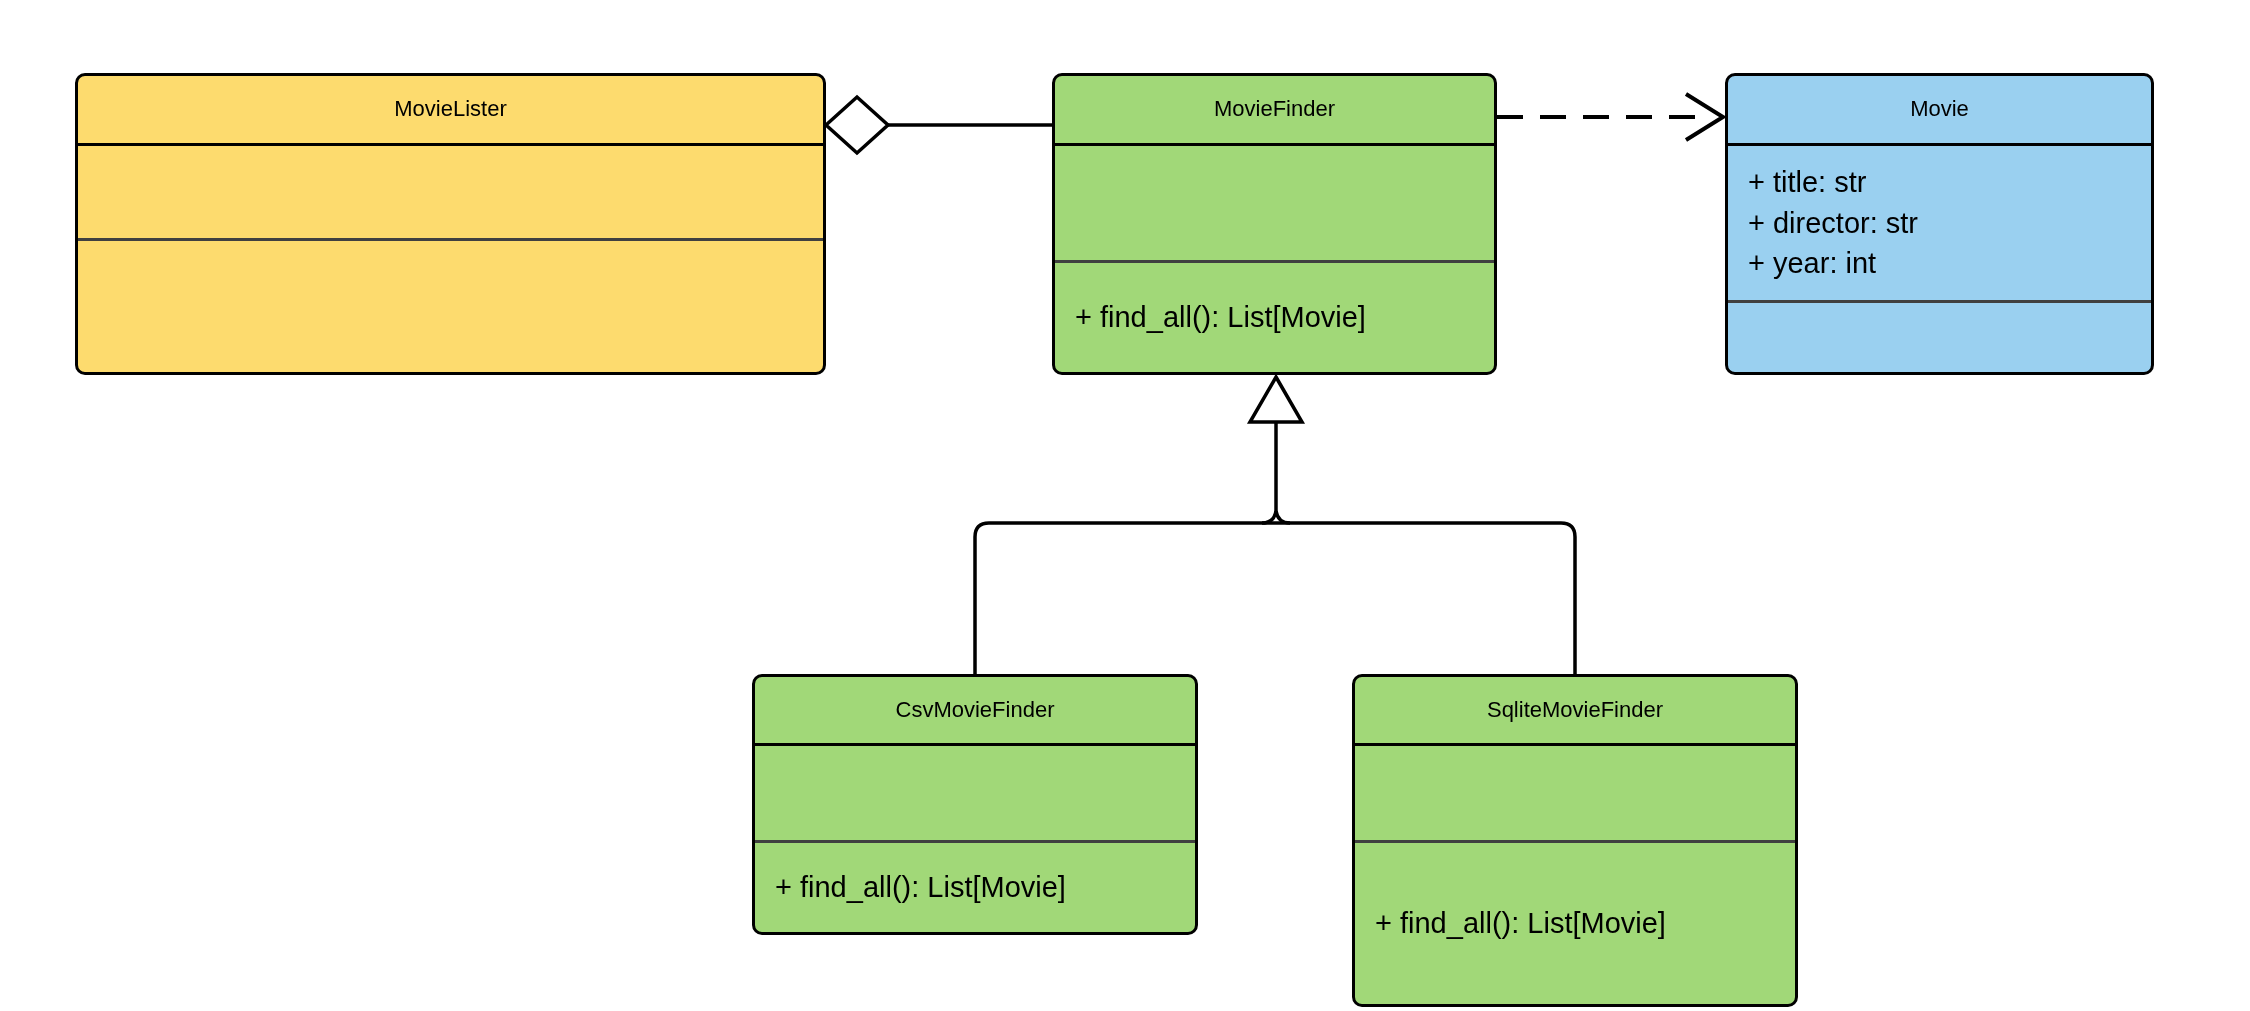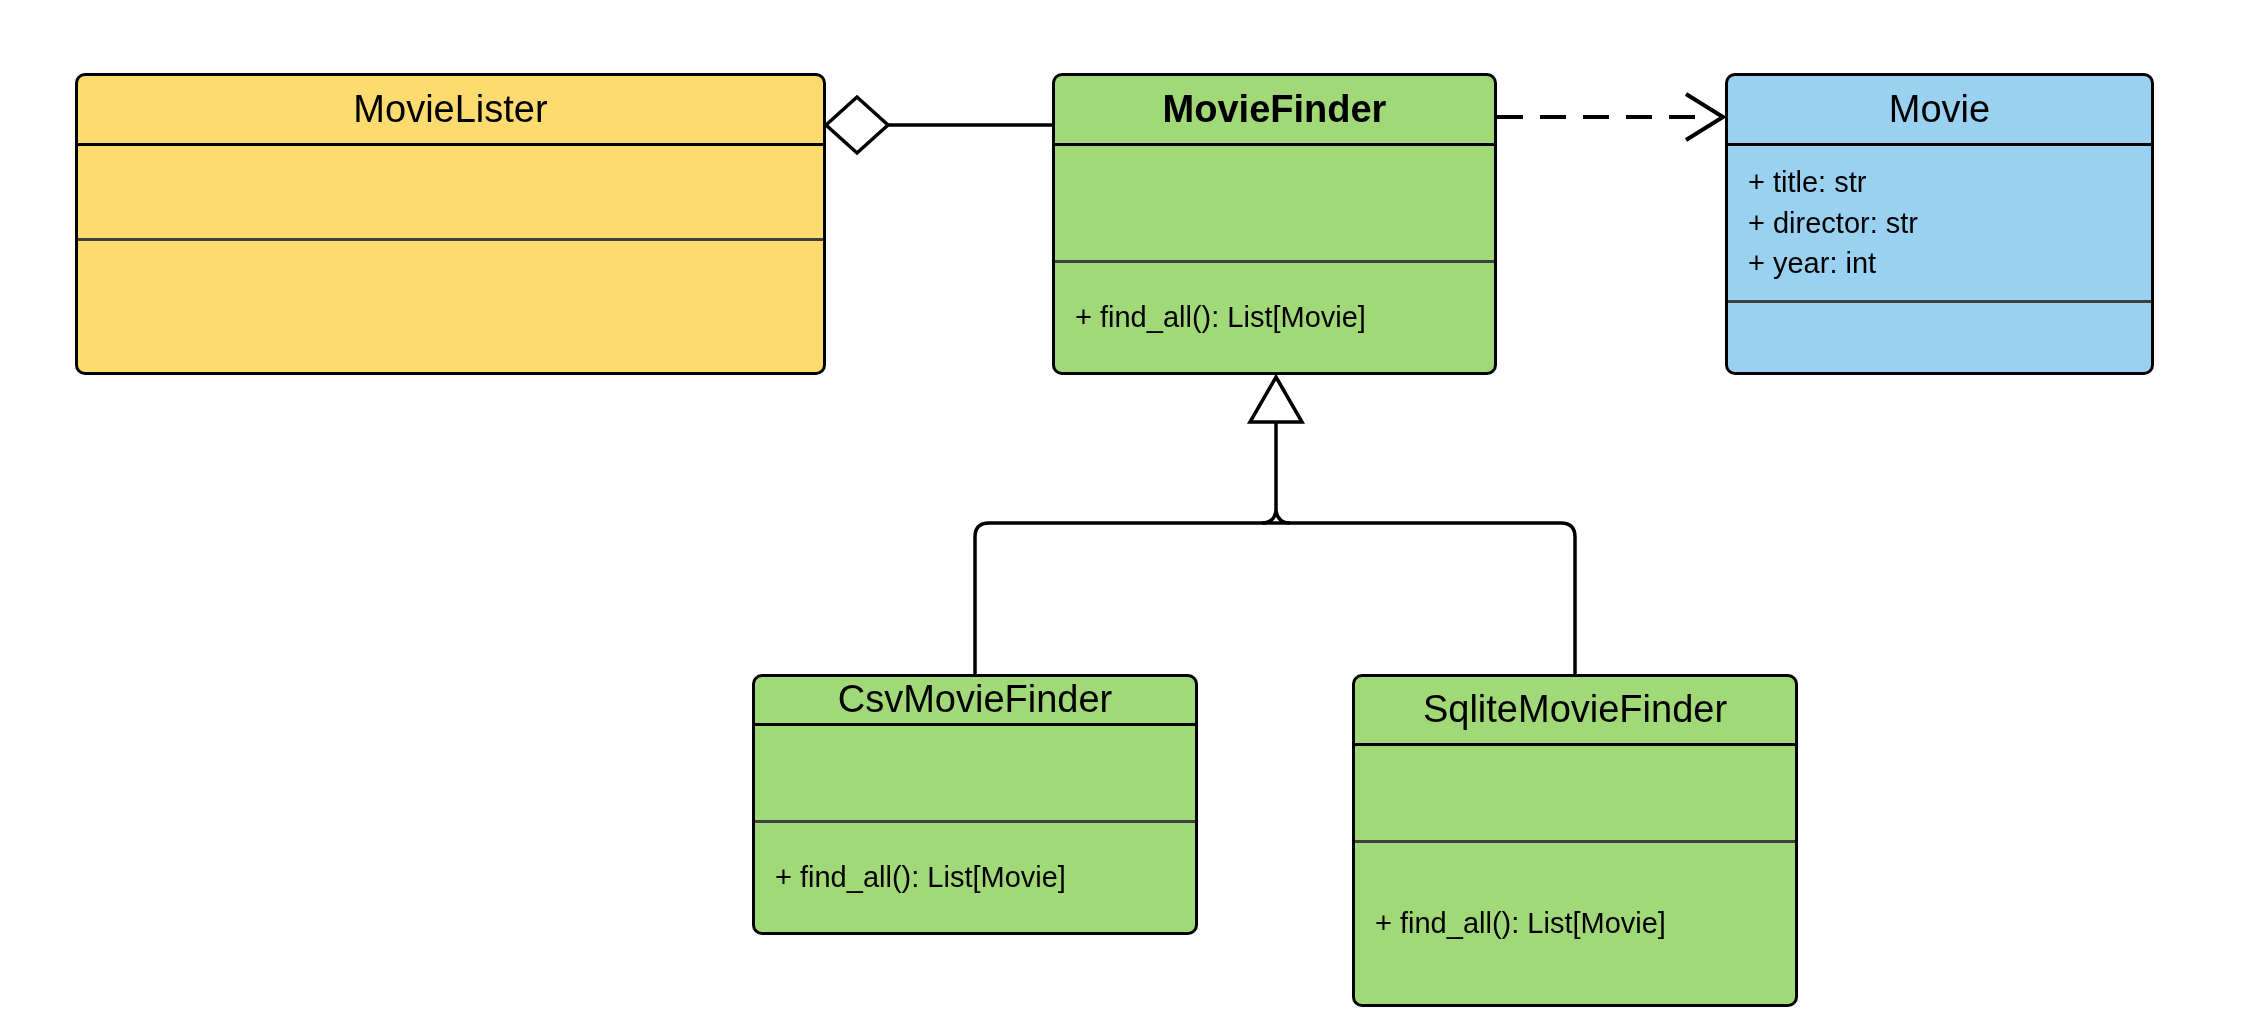--- a/index.html
+++ b/index.html
@@ -39,21 +39,21 @@
   .c-yellow { background: #FDDB6E; }
   .c-green  { background: #A1D878; }
   .c-blue   { background: #9AD0F0; }
 
   .uml-header {
     flex: 0 0 auto;
     display: flex;
     align-items: center;
     justify-content: center;
     border-bottom: 3px solid #000000;
-    font-size: 38px;
+    font-size: 22px;
     line-height: 1.2;
   }
   .uml-attrs {
     flex: 0 0 auto;
     border-bottom: 3px solid #404040;
     display: flex;
     flex-direction: column;
     justify-content: center;
     padding: 0 20px;
   }
@@ -69,29 +69,29 @@
     line-height: 1.4;
     white-space: nowrap;
   }
 
   
   #movie-lister   { left:  75px; top:  73px; width: 751px; height: 302px; }
   #movie-lister   .uml-header { height: 70px; }
   #movie-lister   .uml-attrs  { height: 95px; }
 
   #movie-finder   { left: 1052px; top:  73px; width: 445px; height: 302px; }
-  #movie-finder   .uml-header { height: 70px; font-weight: bold; }
+  #movie-finder   .uml-header { height: 70px; }
   #movie-finder   .uml-attrs  { height: 117px; }
 
   #movie          { left: 1725px; top:  73px; width: 429px; height: 302px; }
   #movie          .uml-header { height: 70px; }
   #movie          .uml-attrs  { height: 157px; }
 
   #csv-movie-finder    { left:  752px; top: 674px; width: 446px; height: 261px; }
-  #csv-movie-finder    .uml-header { height: 49px; }
+  #csv-movie-finder    .uml-header { height: 69px; }
   #csv-movie-finder    .uml-attrs  { height: 97px; }
 
   #sqlite-movie-finder { left: 1352px; top: 674px; width: 446px; height: 333px; }
   #sqlite-movie-finder .uml-header { height: 69px; }
   #sqlite-movie-finder .uml-attrs  { height: 97px; }
 </style>
 </head>
 <body>
 
 <div class="canvas">

